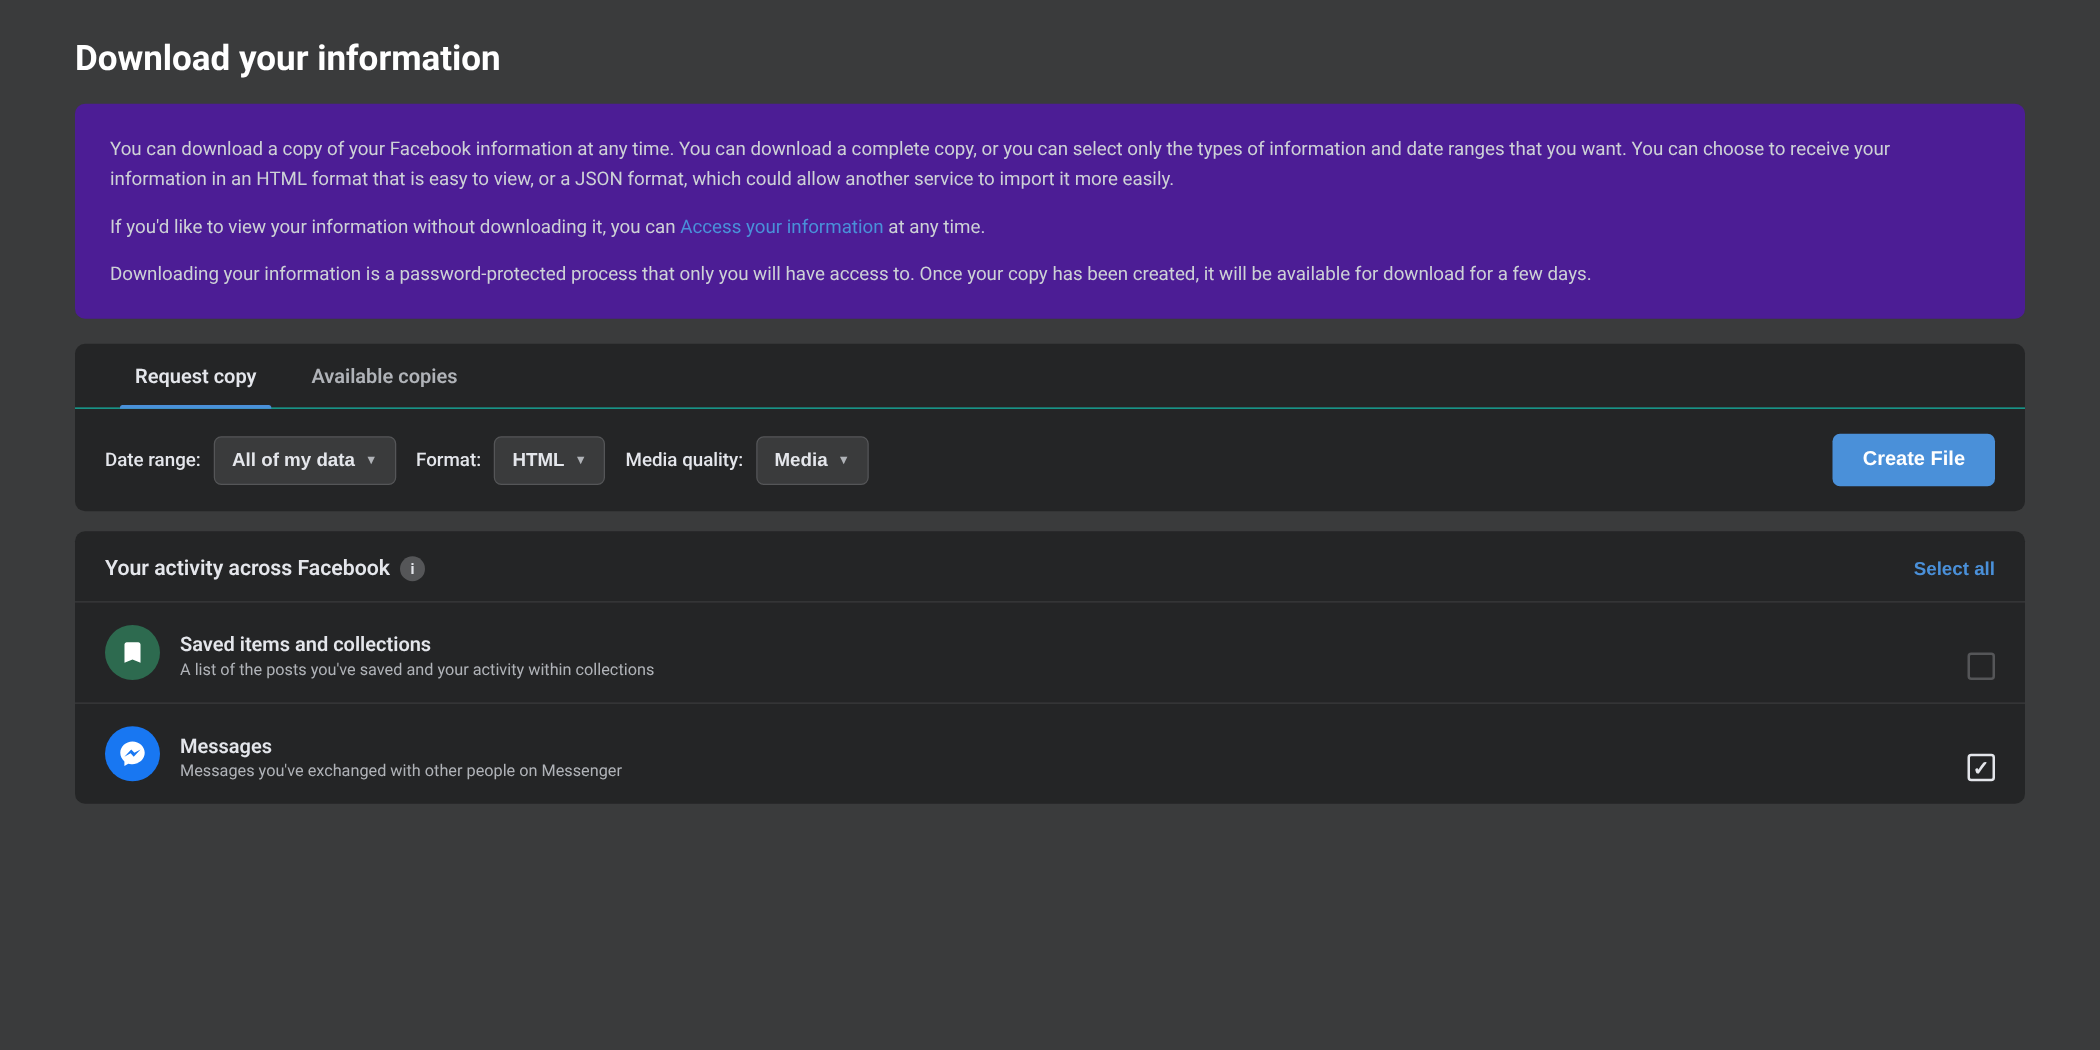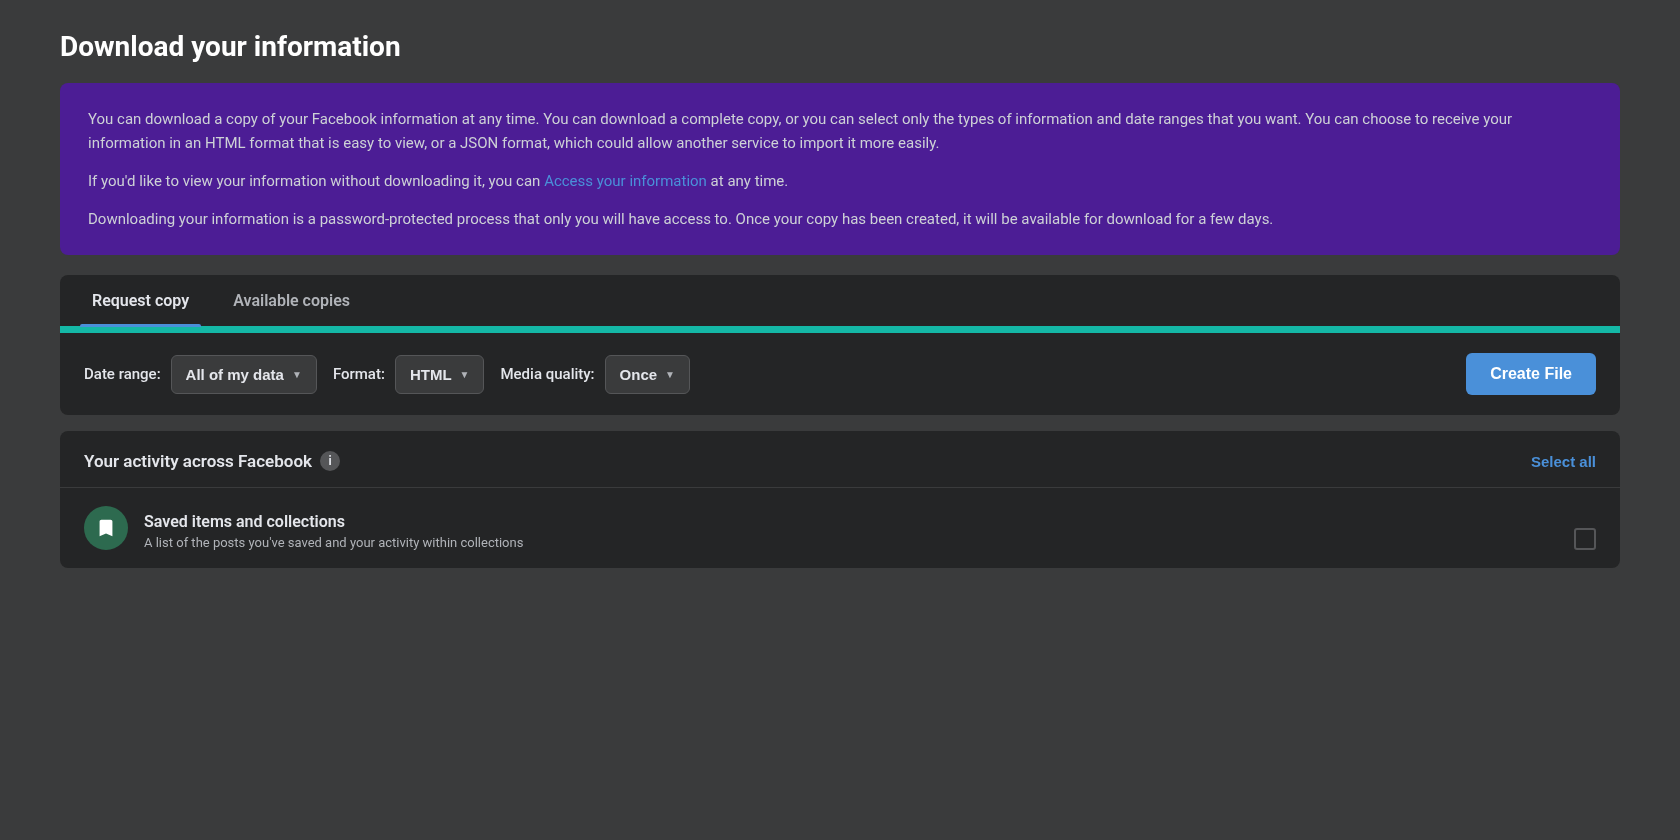--- a/index.html
+++ b/index.html
@@ -42,22 +42,22 @@
     }
 
     .main-panel {
       background-color: #242526;
       border-radius: 8px;
       overflow: hidden;
     }
 
     .tabs {
       display: flex;
-      border-bottom: 7px solid #14b8a6;
-      padding: 0 20px;
+      border-bottom: 1px solid #14b8a6;
+      padding: 0 36px;
     }
 
     .tab {
       padding: 16px 12px;
       font-size: 16px;
       font-weight: 600;
       color: #b0b3b8;
       cursor: pointer;
       position: relative;
       margin-right: 20px;
@@ -283,21 +283,21 @@
       <span class="control-label">Format:</span>
       <button class="dropdown-btn">
         <span>HTML</span>
         <span class="dropdown-arrow">▼</span>
       </button>
     </div>
 
     <div class="control-group">
       <span class="control-label">Media quality:</span>
       <button class="dropdown-btn">
-        <span>Once</span>
+        <span>Media</span>
         <span class="dropdown-arrow">▼</span>
       </button>
     </div>
 
     <button class="create-btn">Create File</button>
   </div>
 </div>
 
 <div class="activity-section">
   <div class="activity-header">
@@ -314,13 +314,27 @@
         <path d="M17 3H7c-1.1 0-2 .9-2 2v16l7-3 7 3V5c0-1.1-.9-2-2-2z"></path>
       </svg>
     </div>
     <div class="item-content">
       <div class="item-title">Saved items and collections</div>
       <div class="item-desc">A list of the posts you've saved and your activity within collections</div>
     </div>
     <div class="item-checkbox"></div>
   </div>
 
+  <div class="list-item">
+    <div class="item-icon blue">
+      <svg width="22" height="22" viewBox="0 0 36 36" fill="white">
+        <path d="M18 2C9.16 2 2 8.63 2 16.8c0 4.48 2.1 8.49 5.4 11.2V34l5.08-2.8A17.6 17.6 0 0018 31.6c8.84 0 16-6.63 16-14.8S26.84 2 18 2zm1.6 19.8l-4.08-4.35L7.4 21.8l8.9-9.45 4.18 4.35 8.02-4.35-8.9 9.45z"></path>
+      </svg>
+    </div>
+    <div class="item-content">
+      <div class="item-title">Messages</div>
+      <div class="item-desc">Messages you've exchanged with other people on Messenger</div>
+    </div>
+    <div class="item-checkbox checked">
+      <span class="checkmark">✓</span>
+    </div>
+  </div>
 </div>
 
 </body></html>

